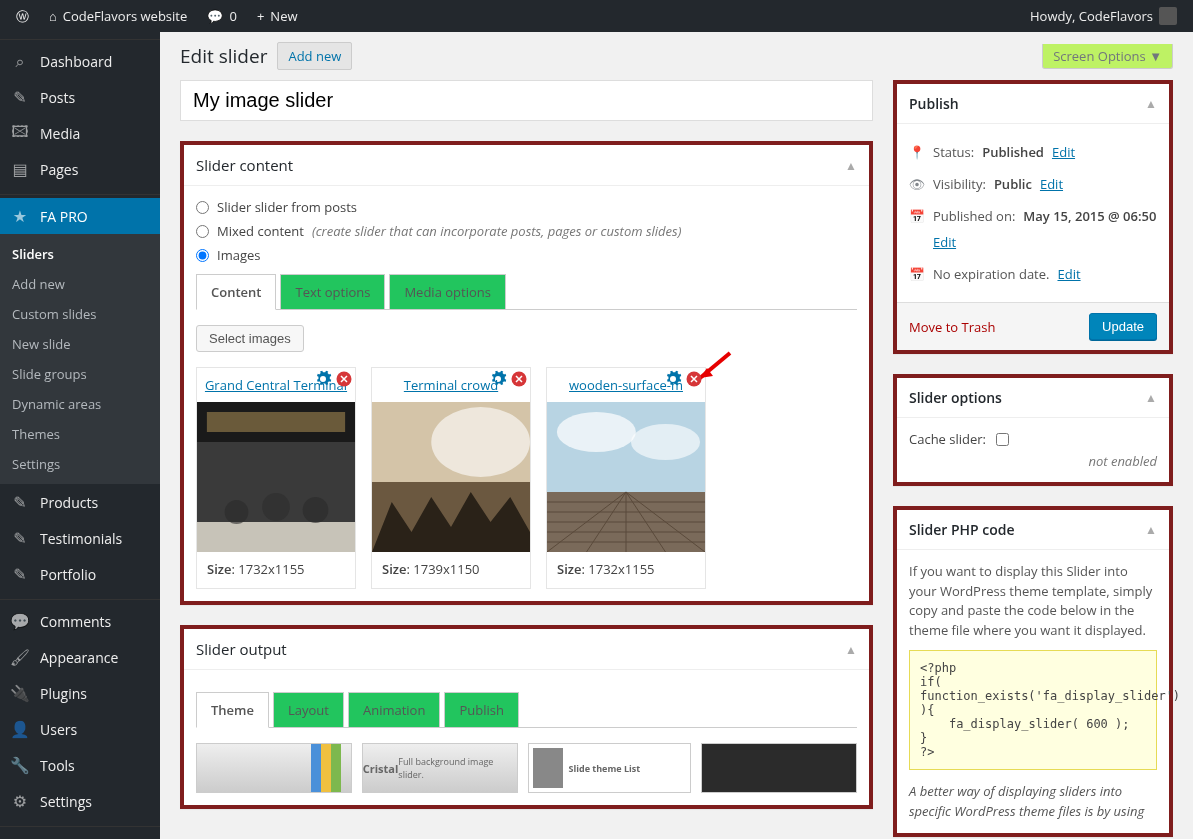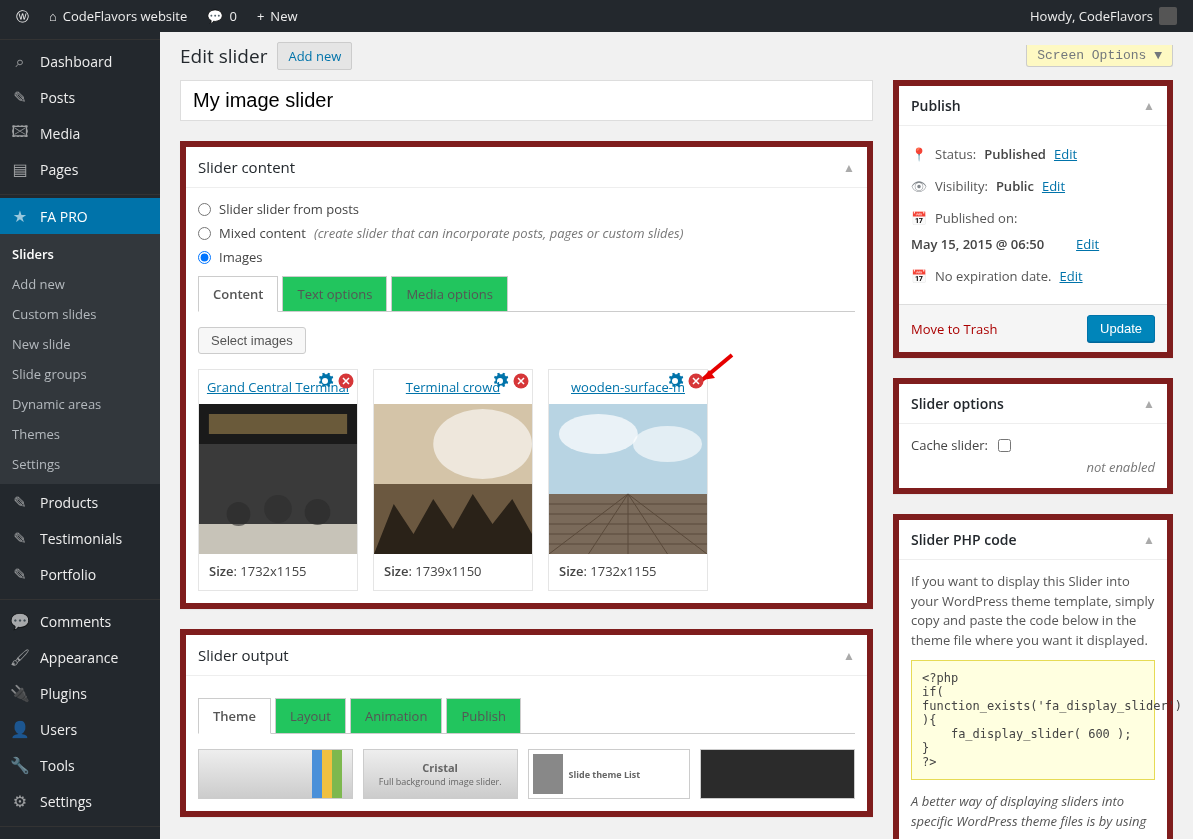--- a/index.html
+++ b/index.html
@@ -27,27 +27,27 @@
 .submenu { background: #32373c; padding: 5px 0; }
 .submenu-item { padding: 6px 12px; color: #b4b9be; cursor: pointer; font-size: 13px; }
 .submenu-item.current { color: #fff; font-weight: 600; }
 .dashicon { width: 20px; height: 20px; display: inline-flex; align-items: center; justify-content: center; font-size: 16px; opacity: 0.6; }
 
 
 .page-header-row { display: flex; align-items:center; justify-content: space-between; padding: 10px 20px 0 20px; }
 .page-header { display: flex; align-items: center; gap: 10px; }
 .page-header h1 { font-size: 19px; font-weight: 400; color: #23282d; }
 .page-header .add-new { background: #e5e5e5; padding: 4px 10px; color: #0073aa; border: 1px solid #ccc; border-radius: 2px; font-size: 13px; cursor: pointer; }
-.screen-options { background: #fef9c3; border: 1px solid #ccc; border-top: none; padding: 3px 10px; color: #72777c; cursor: pointer; font-size: 13px; border-radius: 0 0 3px 3px; font-family: Liberation Mono, monospace; }
+.screen-options { background: #bef264; border: 1px solid #ccc; border-top: none; padding: 3px 10px; color: #72777c; cursor: pointer; font-size: 13px; border-radius: 0 0 3px 3px; }
 
 
 .title-input { width: 100%; padding: 8px 12px; font-size: 20px; border: 1px solid #ddd; background: #fff; outline: none; margin-bottom: 20px; }
 
 
-.postbox { background: #fff; border: 6px solid #7f1d1d; box-shadow: 0 1px 1px rgba(0,0,0,.04); margin-bottom: 20px; }
+.postbox { background: #fff; border: 4px solid #7f1d1d; box-shadow: 0 1px 1px rgba(0,0,0,.04); margin-bottom: 20px; }
 .postbox-header { border-bottom: 1px solid #eee; padding: 10px 12px; display: flex; align-items: center; justify-content: space-between; }
 .postbox-header h2 { font-size: 14px; font-weight: 600; color: #23282d; }
 .postbox-header h2.lg { font-size: 15px; font-weight: 400; }
 .handlediv { color: #aaa; cursor: pointer; font-size: 12px; }
 .postbox-body { padding: 12px; }
 
 
 .radio-row { display: flex; align-items: center; gap: 8px; margin-bottom: 6px; font-size: 13px; }
 .radio-row input { margin: 0; }
 .note { font-style: italic; color: #777; }
@@ -346,21 +346,21 @@
             <div class="tabs">
               <div class="tab active">Theme</div>
               <div class="tab">Layout</div>
               <div class="tab">Animation</div>
               <div class="tab">Publish</div>
             </div>
             <div class="theme-row">
               <div class="theme-prev light">
                   <div class="stripe"></div>
                 </div>
-              <div class="theme-prev light" style="flex-direction:column;">
+              <div class="theme-prev light" style="">
                   <b>Cristal</b>
                   <span style="font-size:9px">Full background image slider.</span>
                 </div>
               <div class="theme-prev" style="background:#fff;justify-content:flex-start;padding:4px;gap:6px;">
                   <div style="width:30px;height:100%;background:#888"></div>
                   <div style="font-size:9px;"><b>Slide theme List</b></div>
                 </div>
               <div class="theme-prev dark"></div>
             </div>
           </div>

